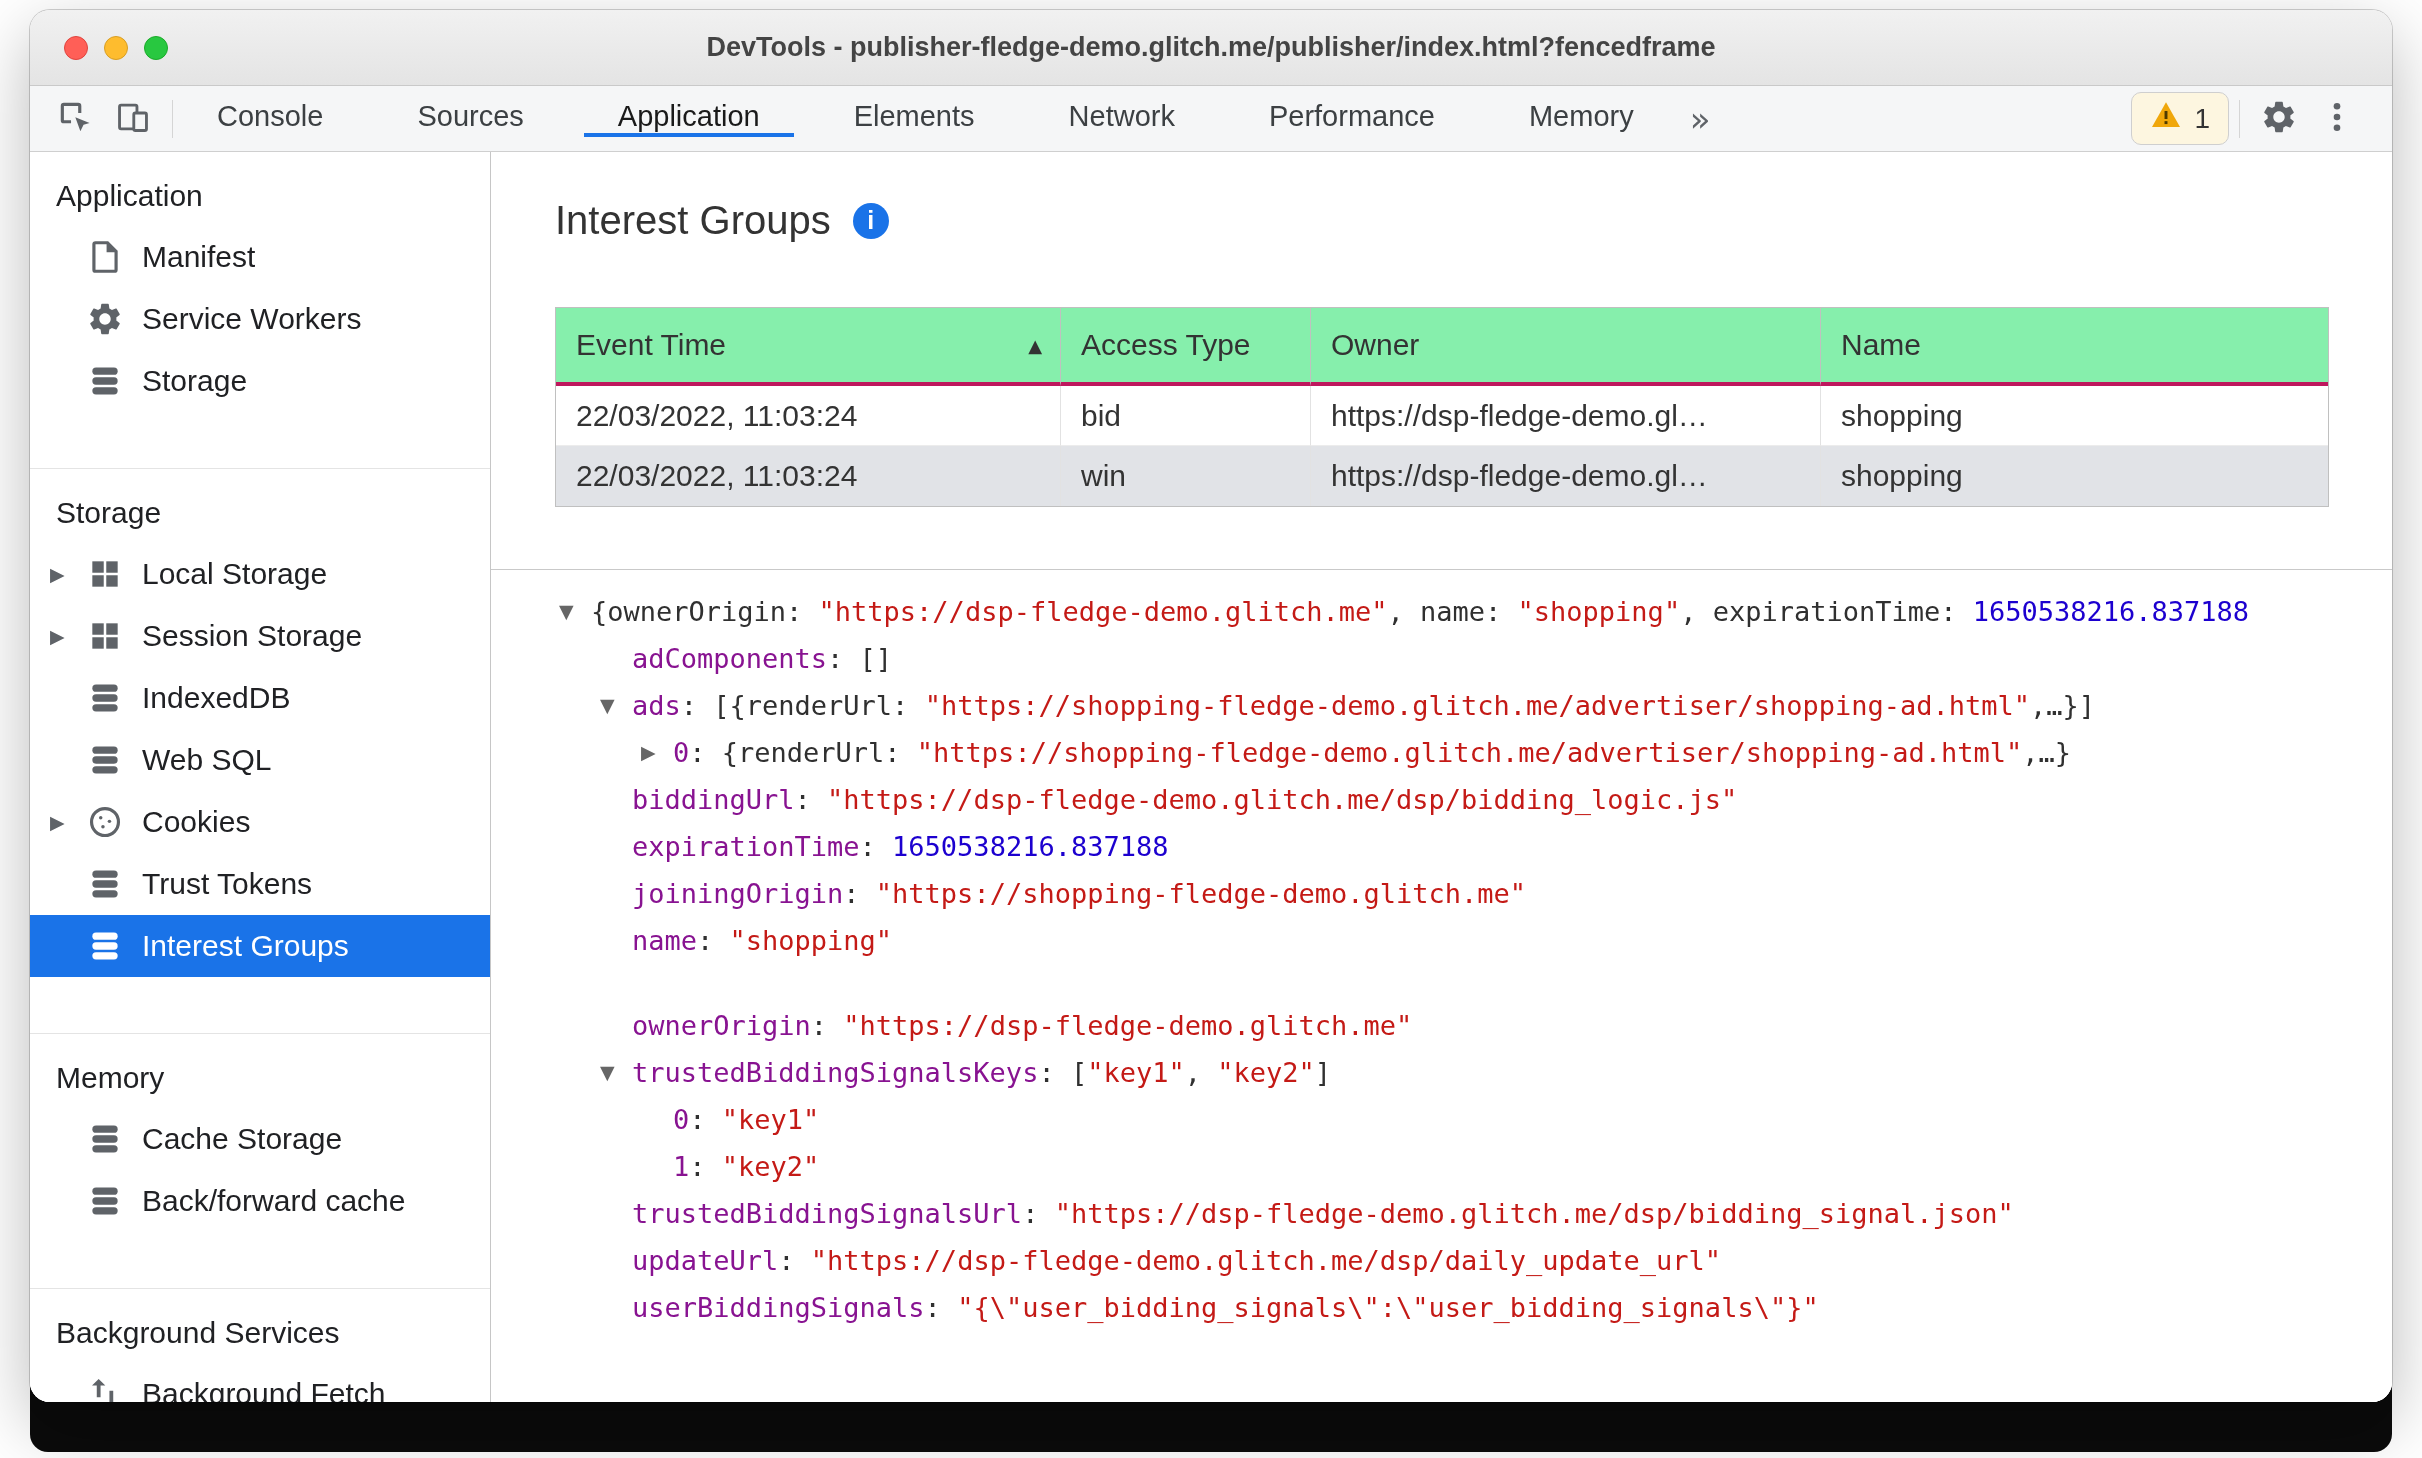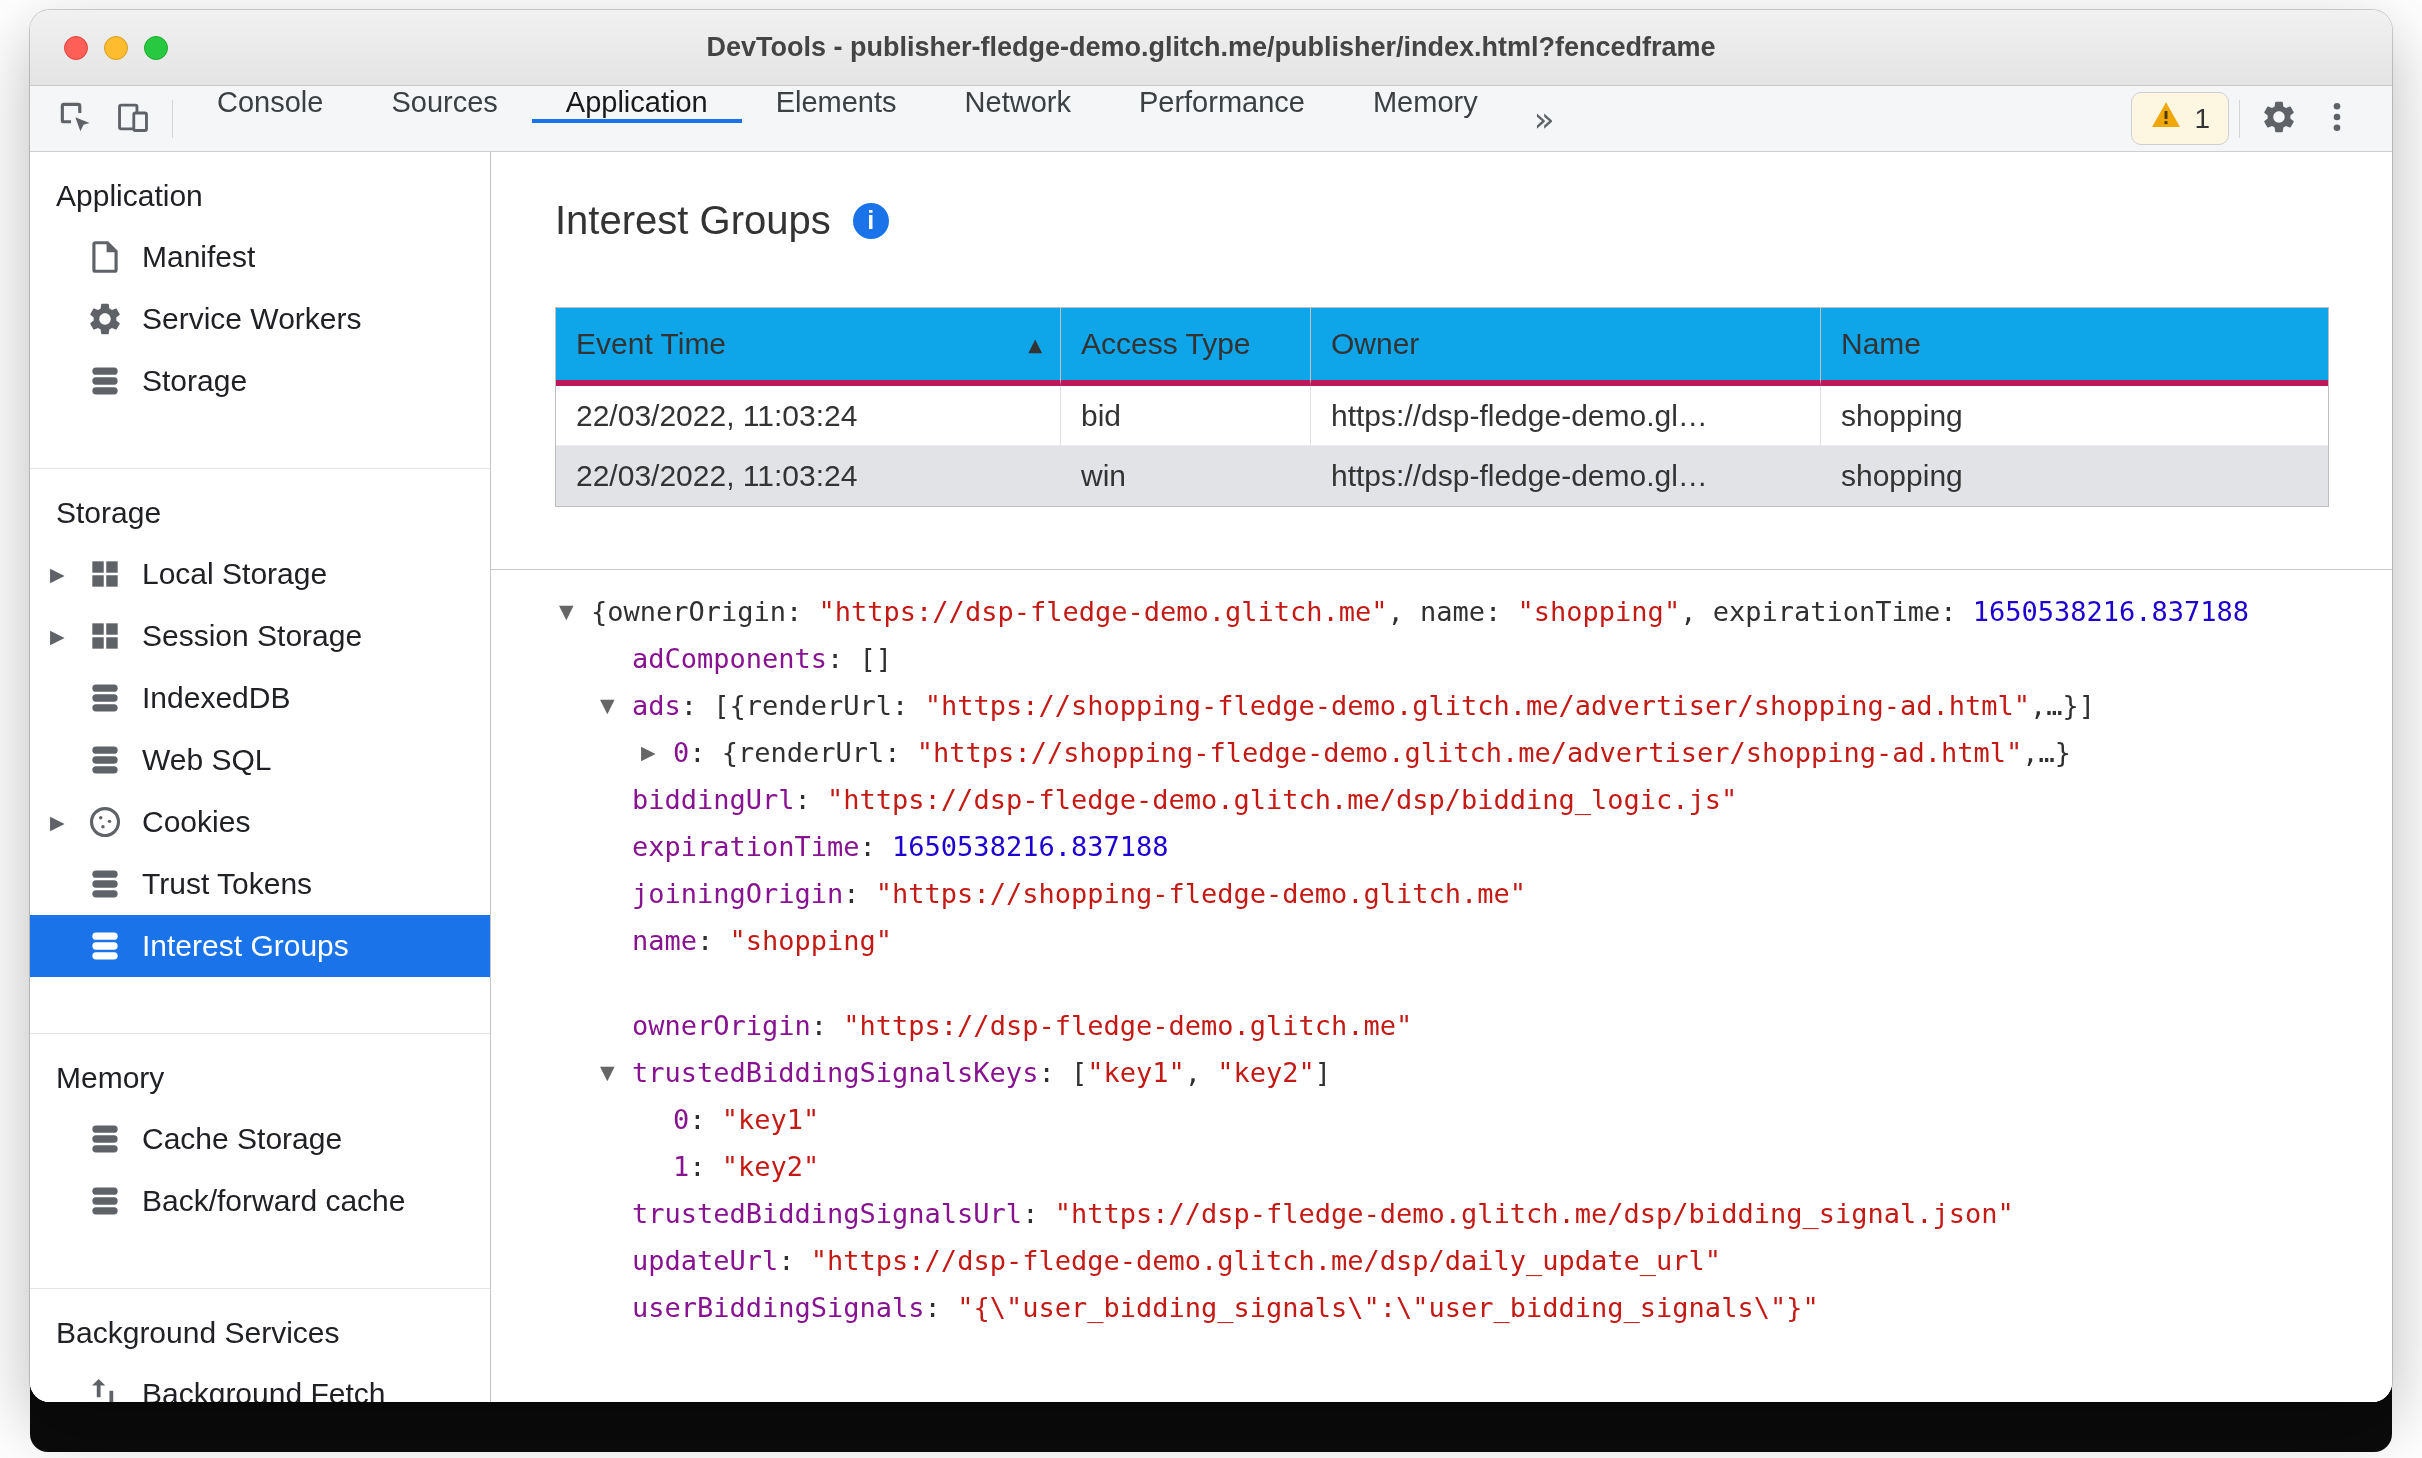--- a/index.html
+++ b/index.html
@@ -42,21 +42,21 @@
 
   
   .toolbar {
     height:66px; flex-shrink:0; background:#f5f6f7;
     border-bottom:1px solid #cfcfcf;
     display:flex; align-items:stretch; padding-left:16px;
   }
   .tool-btn { width:58px; display:flex; align-items:center; justify-content:center; color:#5f6368; cursor:pointer; }
   .tool-btn svg { width:38px; height:38px; }
   .vsep { width:1px; height:38px; background:#d5d5d5; align-self:center; margin:0 10px; }
-  .tabs { display:flex; align-items:flex-start; }
+  .tabs { display:flex; align-items:center;gap:26px; }
   .tab {
     padding:0 34px; display:flex; align-items:center;
     font-size:29px; color:#3c4043; border-bottom:4px solid transparent; cursor:pointer;
   }
   .tab.active { color:#1a1a1a; border-bottom-color:#1a73e8; }
   .more-tabs { display:flex; align-items:center; padding:0 22px; font-size:34px; color:#5f6368; cursor:pointer; font-family:"DejaVu Sans", sans-serif; }
   .toolbar-right { margin-left:auto; display:flex; align-items:center; padding-right:26px; }
   .warn-badge {
     display:flex; align-items:center; gap:12px;
     border:1px solid #cfcfcf; border-radius:10px; background:#fdf6e0;
@@ -89,22 +89,22 @@
     width:36px; height:36px; border-radius:50%; background:#1a73e8; color:#fff;
     font-size:25px; font-weight:bold; display:flex; align-items:center; justify-content:center; cursor:pointer;
   }
 
   .ig-table {
     margin:64px 0 0 64px; width:1774px;
     display:grid; grid-template-columns:505px 250px 510px 507px;
     border:1px solid #c0c0c0; font-size:30px; color:#333;
   }
   .th {
-    height:78px; background:#0ea5e9; display:flex; align-items:center;
-    padding-left:20px; border-right:1px solid #c0c0c0; border-bottom:6px solid #be185d;
+    height:78px; background:#86efac; display:flex; align-items:center;
+    padding-left:20px; border-right:1px solid #c0c0c0; border-bottom:4px solid #be185d;
     position:relative; cursor:pointer; white-space:nowrap; overflow:hidden;
   }
   .ig-table > .th:nth-child(4) { border-right:none; }
   .sort-arrow { position:absolute; right:18px; font-size:18px; color:#333; font-family:"DejaVu Sans", sans-serif; }
   .td {
     height:60px; display:flex; align-items:center; padding-left:20px;
     border-right:1px solid #e2e2e2; white-space:nowrap; overflow:hidden; cursor:default;
   }
   .ig-table > .td:nth-child(4n) { border-right:none; }
   .td.r0 { border-bottom:1px solid #ececec; }

